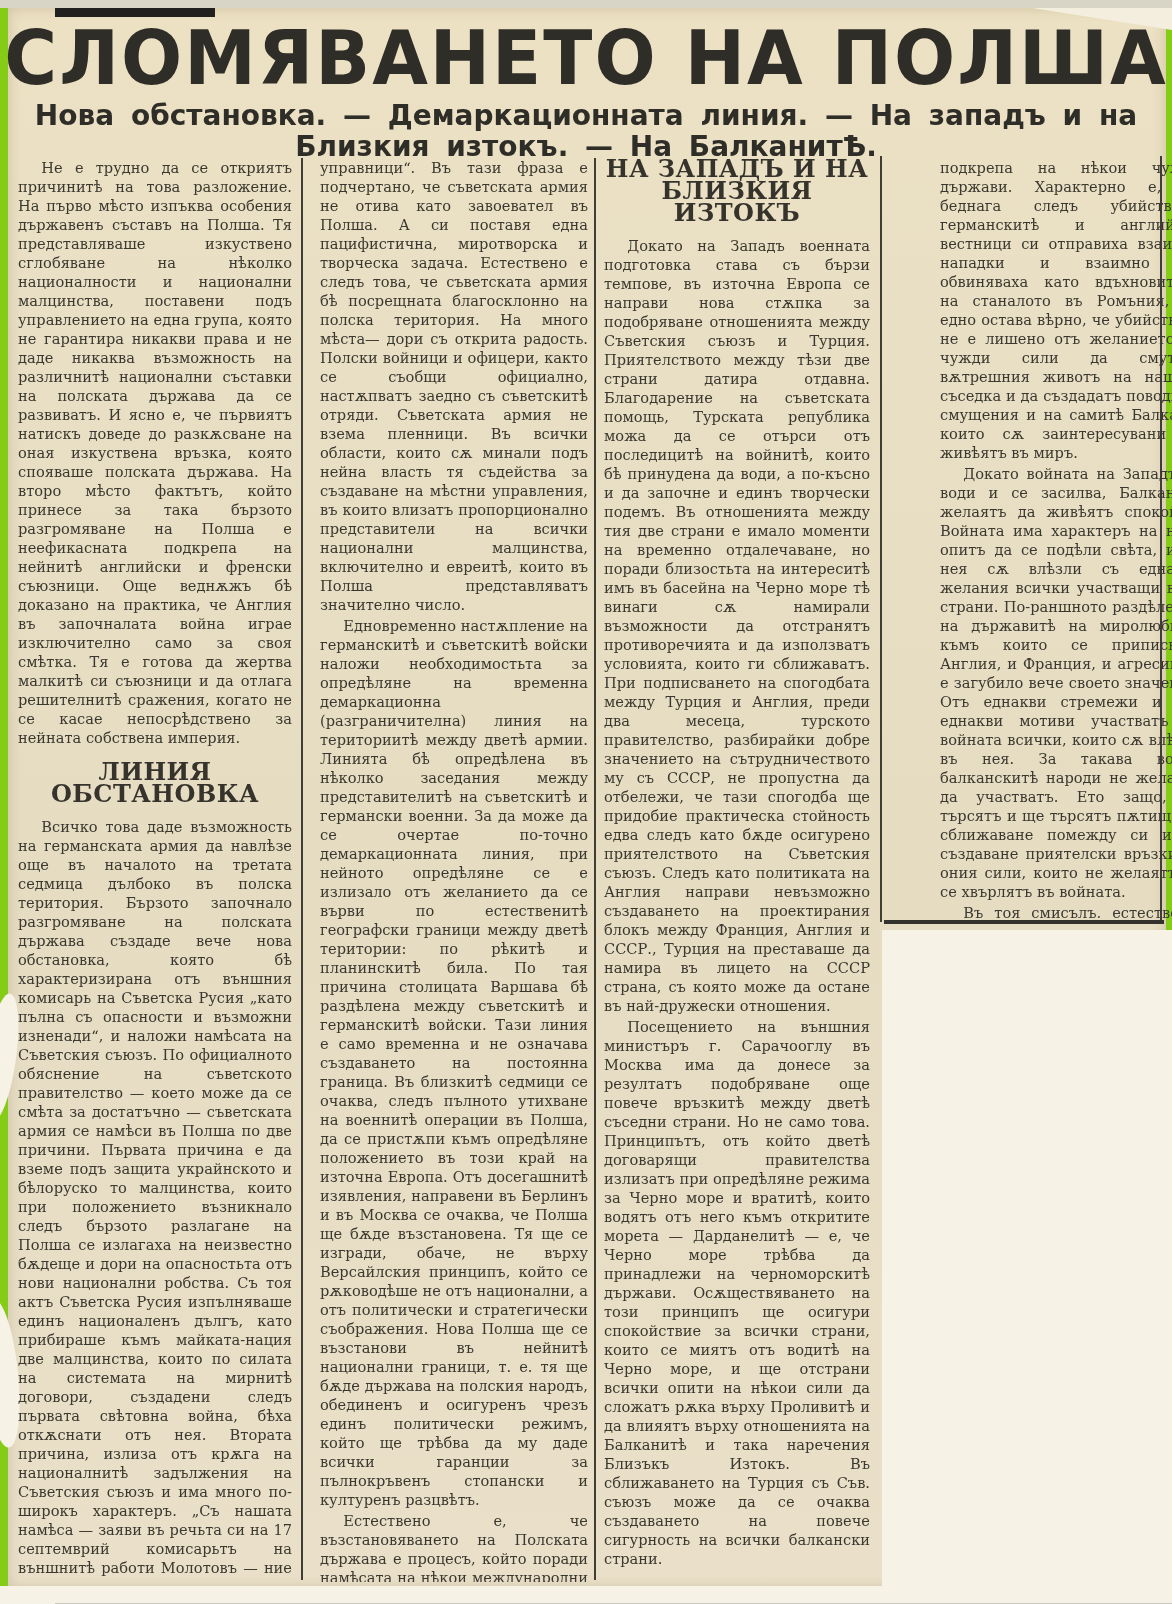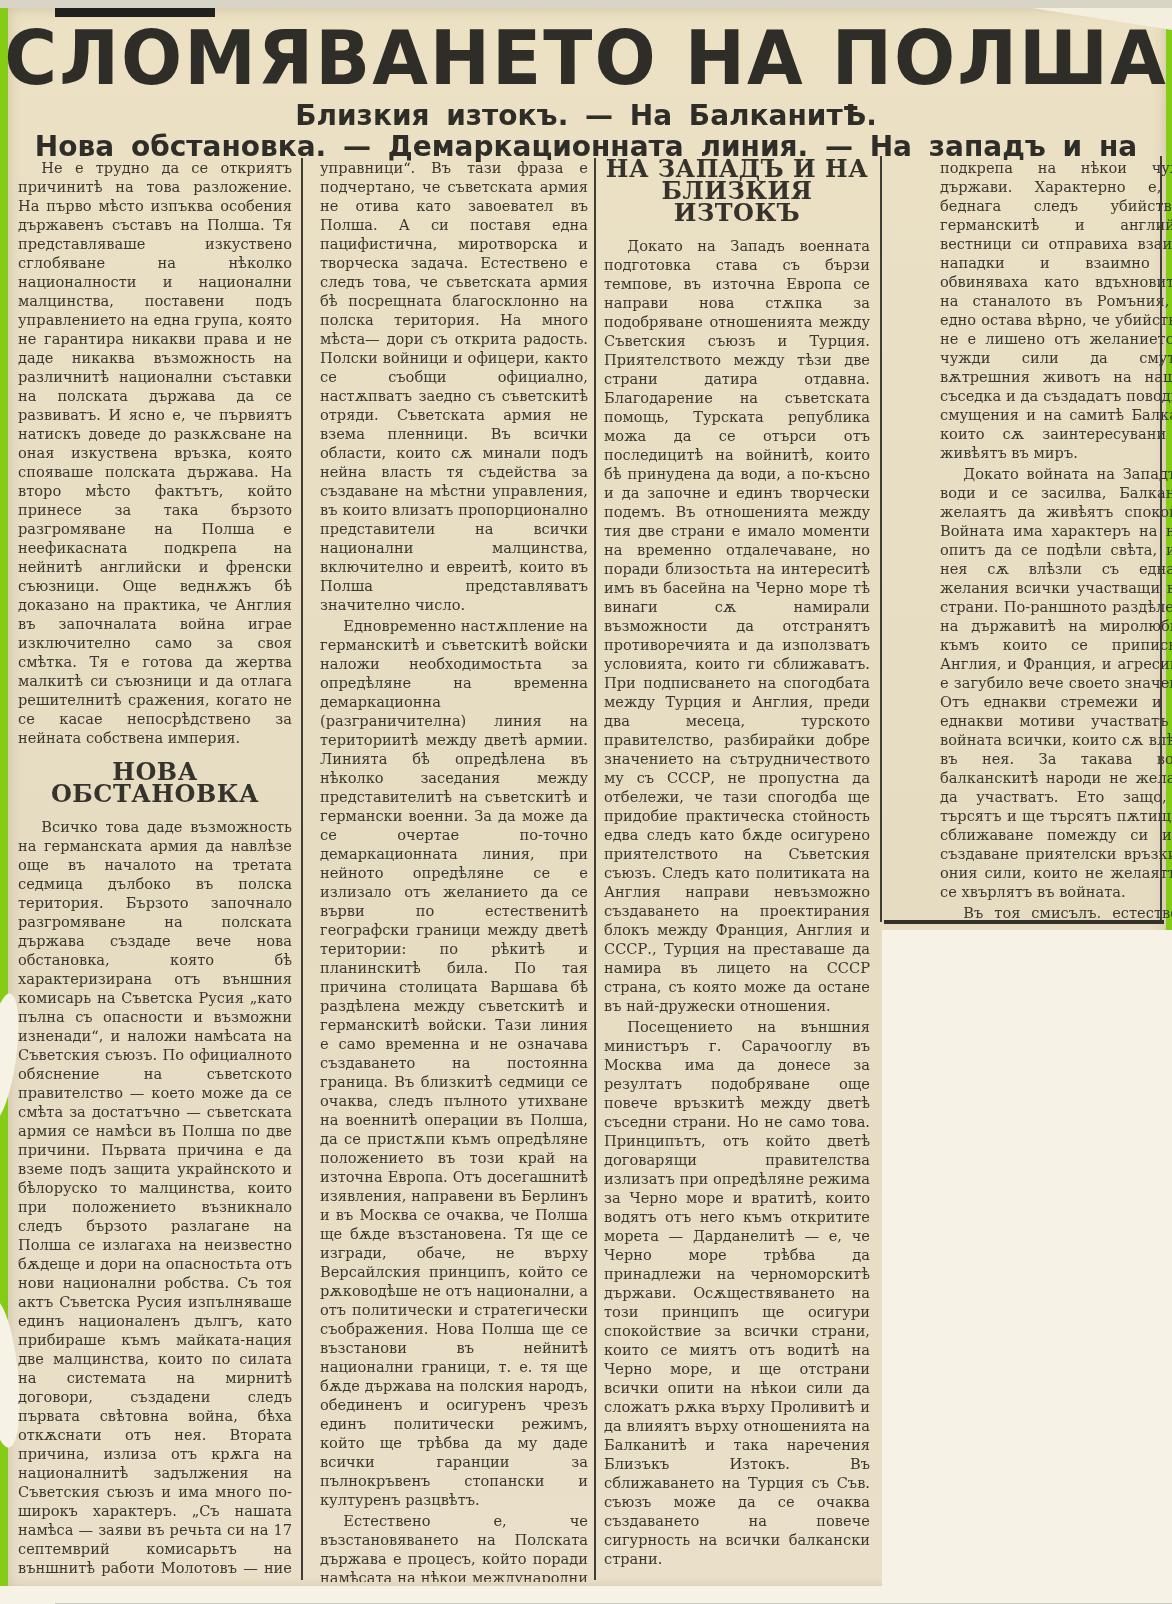--- a/index.html
+++ b/index.html
@@ -83,33 +83,33 @@
   <div id="cutout-right"></div>
   <div id="bottom-backing"></div>
   <div id="bottom-gray"></div>
   <div id="topleft-mark"></div>
   <div id="topright-tear"></div>
   <div class="tear" id="tear1"></div>
   <div class="tear" id="tear2"></div>
 
   <div id="headline">СЛОМЯВАНЕТО НА ПОЛША</div>
   <div id="subhead">
+    <div>Нова обстановка. — Демаркационната линия. — На западъ и на</div>
     <div>Близкия изтокъ. — На БалканитѢ.</div>
-    <div>Нова обстановка. — Демаркационната линия. — На западъ и на</div>
   </div>
 
   <div class="vrule" id="vr1"></div>
   <div class="vrule" id="vr2"></div>
   <div class="vrule" id="vr3"></div>
   <div class="vrule" id="vr4"></div>
   <div id="hr-col4"></div>
 
   <div class="col" id="col1">
     <p>Не е трудно да се откриятъ причинитѣ на това разложение. На първо мѣсто изпъква особения държавенъ съставъ на Полша. Тя представляваше изкуствено сглобяване на нѣколко националности и национални малцинства, поставени подъ управлението на една група, която не гарантира никакви права и не даде никаква възможность на различнитѣ национални съставки на полската държава да се развиватъ. И ясно е, че първиятъ натискъ доведе до разкѫсване на оная изкуствена връзка, която спояваше полската държава. На второ мѣсто фактътъ, който принесе за така бързото разгромяване на Полша е неефикасната подкрепа на нейнитѣ английски и френски съюзници. Още веднѫжъ бѣ доказано на практика, че Англия въ започналата война играе изключително само за своя смѣтка. Тя е готова да жертва малкитѣ си съюзници и да отлага решителнитѣ сражения, когато не се касае непосрѣдствено за нейната собствена империя.</p>
-    <div class="sect">НОВА ОБСТАНОВКА</div>
+    <div class="sect">ЛИНИЯ ОБСТАНОВКА</div>
     <p>Всичко това даде възможность на германската армия да навлѣзе още въ началото на третата седмица дълбоко въ полска територия. Бързото започнало разгромяване на полската държава създаде вече нова обстановка, която бѣ характеризирана отъ външния комисарь на Съветска Русия „като пълна съ опасности и възможни изненади“, и наложи намѣсата на Съветския съюзъ. По официалното обяснение на съветското правителство — което може да се смѣта за достатъчно — съветската армия се намѣси въ Полша по две причини. Първата причина е да вземе подъ защита украйнското и бѣлоруско то малцинства, които при положението възникнало следъ бързото разлагане на Полша се излагаха на неизвестно бѫдеще и дори на опасностьта отъ нови национални робства. Съ тоя актъ Съветска Русия изпълняваше единъ националенъ дългъ, като прибираше къмъ майката-нация две малцинства, които по силата на системата на мирнитѣ договори, създадени следъ първата свѣтовна война, бѣха откѫснати отъ нея. Втората причина, излиза отъ крѫга на националнитѣ задължения на Съветския съюзъ и има много по-широкъ характеръ. „Съ нашата намѣса — заяви въ речьта си на 17 септемврий комисарьтъ на външнитѣ работи Молотовъ — ние искаме едновременно да помогнемъ на полския народъ да намѣри пѫтища, за да се спаси отъ ужаситѣ на войната, въ която го вкараха неговитѣ</p>
   </div>
 
   <div class="col" id="col2">
     <p class="cont">управници“. Въ тази фраза е подчертано, че съветската армия не отива като завоевател въ Полша. А си поставя една пацифистична, миротворска и творческа задача. Естествено е следъ това, че съветската армия бѣ посрещната благосклонно на полска територия. На много мѣста— дори съ открита радость. Полски войници и офицери, както се съобщи официално, настѫпватъ заедно съ съветскитѣ отряди. Съветската армия не взема пленници. Въ всички области, които сѫ минали подъ нейна власть тя съдейства за създаване на мѣстни управления, въ които влизатъ пропорционално представители на всички национални малцинства, включително и евреитѣ, които въ Полша представляватъ значително число.</p>
     <p>Едновременно настѫпление на германскитѣ и съветскитѣ войски наложи необходимостьта за опредѣляне на временна демаркационна (разграничителна) линия на териториитѣ между дветѣ армии. Линията бѣ опредѣлена въ нѣколко заседания между представителитѣ на съветскитѣ и германски военни. За да може да се очертае по-точно демаркационната линия, при нейното опредѣляне се е излизало отъ желанието да се върви по естественитѣ географски граници между дветѣ територии: по рѣкитѣ и планинскитѣ била. По тая причина столицата Варшава бѣ раздѣлена между съветскитѣ и германскитѣ войски. Тази линия е само временна и не означава създаването на постоянна граница. Въ близкитѣ седмици се очаква, следъ пълното утихване на военнитѣ операции въ Полша, да се пристѫпи къмъ опредѣляне положението въ този край на източна Европа. Отъ досегашнитѣ изявления, направени въ Берлинъ и въ Москва се очаква, че Полша ще бѫде възстановена. Тя ще се изгради, обаче, не върху Версайлския принципъ, който се рѫководѣше не отъ национални, а отъ политически и стратегически съображения. Нова Полша ще се възстанови въ нейнитѣ национални граници, т. е. тя ще бѫде държава на полския народъ, обединенъ и осигуренъ чрезъ единъ политически режимъ, който ще трѣбва да му даде всички гаранции за пълнокръвенъ стопански и културенъ разцвѣтъ.</p>
     <p>Естествено е, че възстановяването на Полската държава е процесъ, който поради намѣсата на нѣкои международни събития, може да се забави. Толкова повече, че на Западния фронтъ около линиитѣ Мажино и Зигфридъ се надига опасностьта отъ голѣми военни усложнения. Отъ дветѣ страни отъ германска и отъ англо-френска — се правятъ усилени приготовления за една продължителна и жестока война.</p>
   </div>
 
   <div class="col" id="col3">

